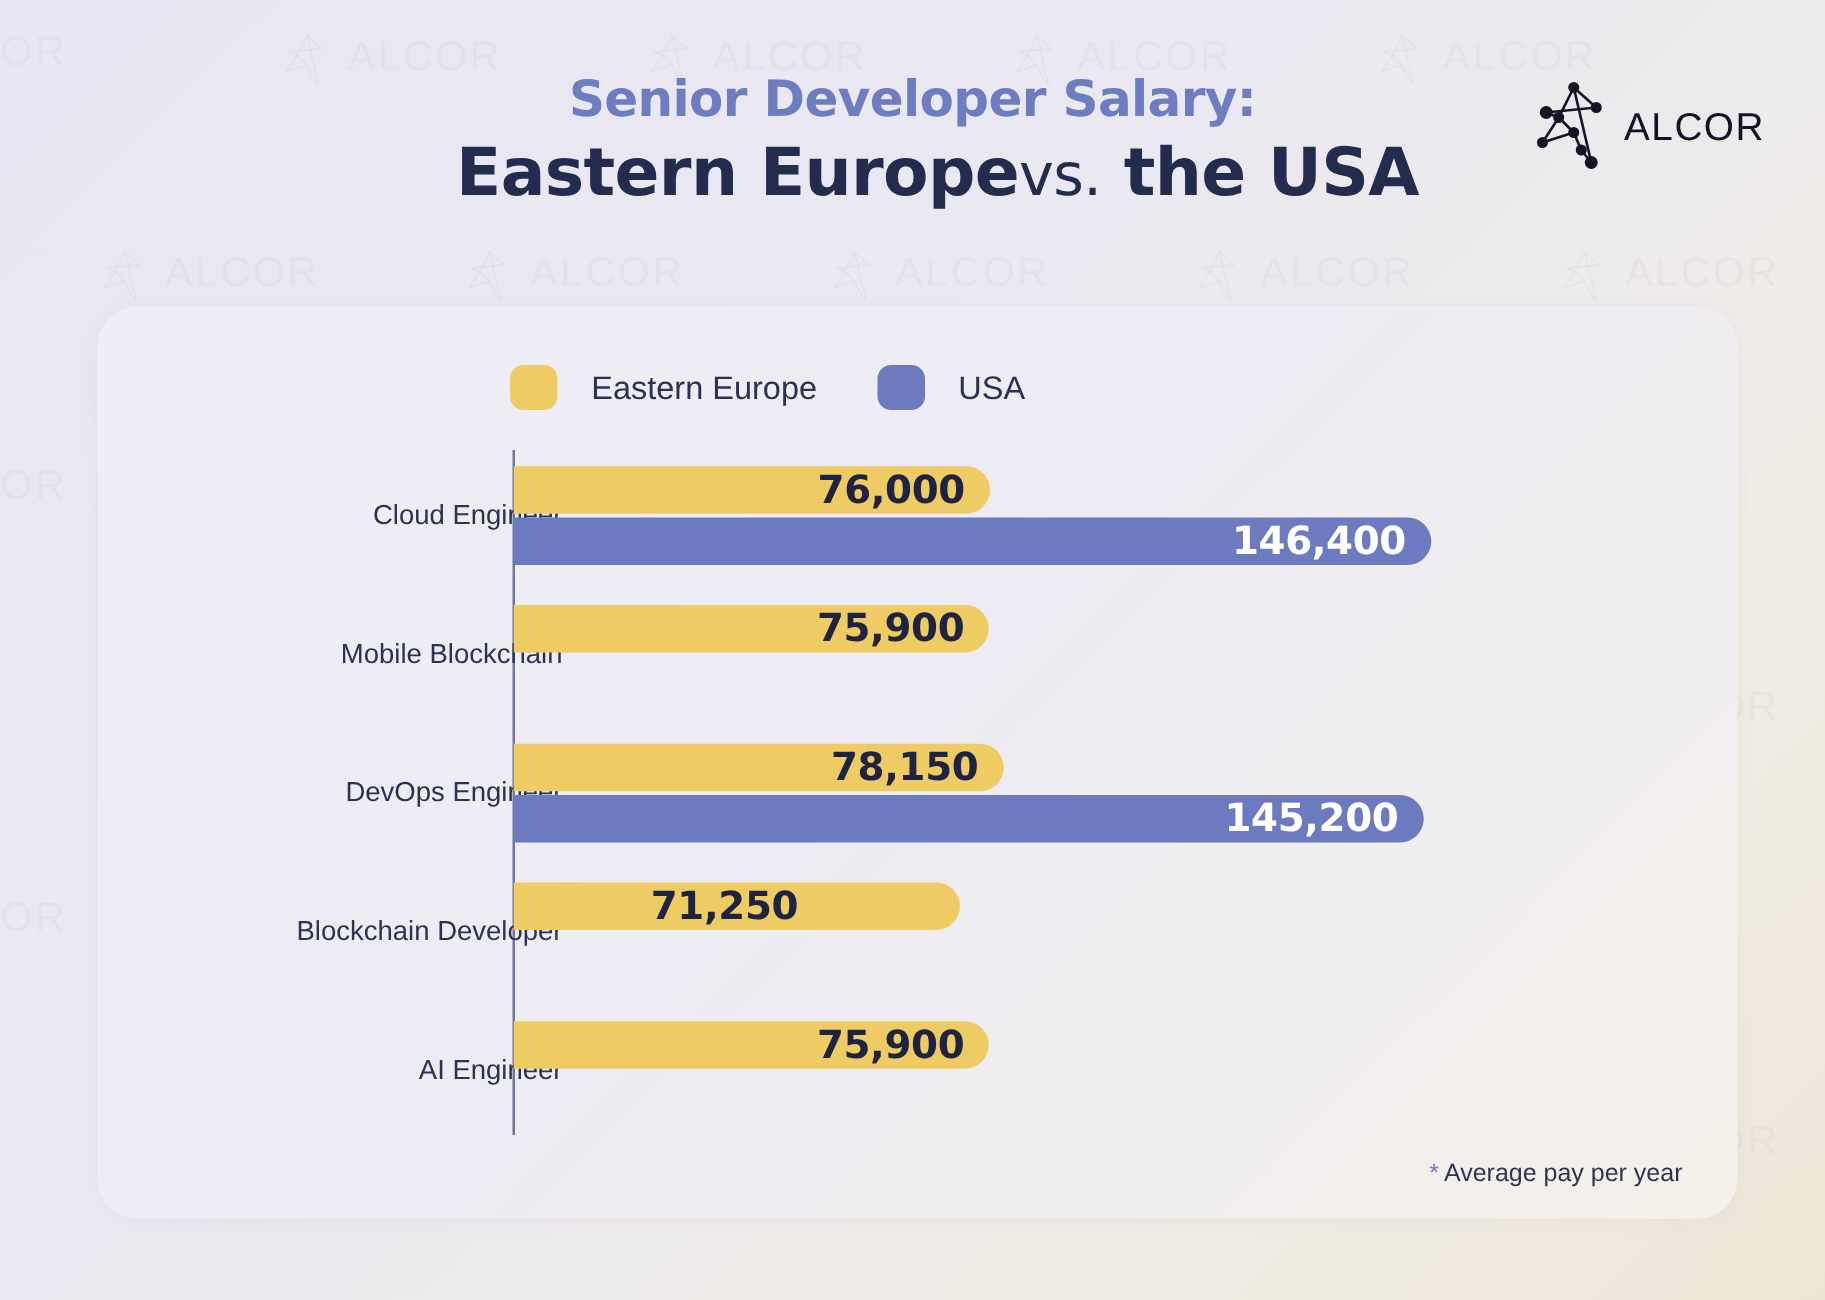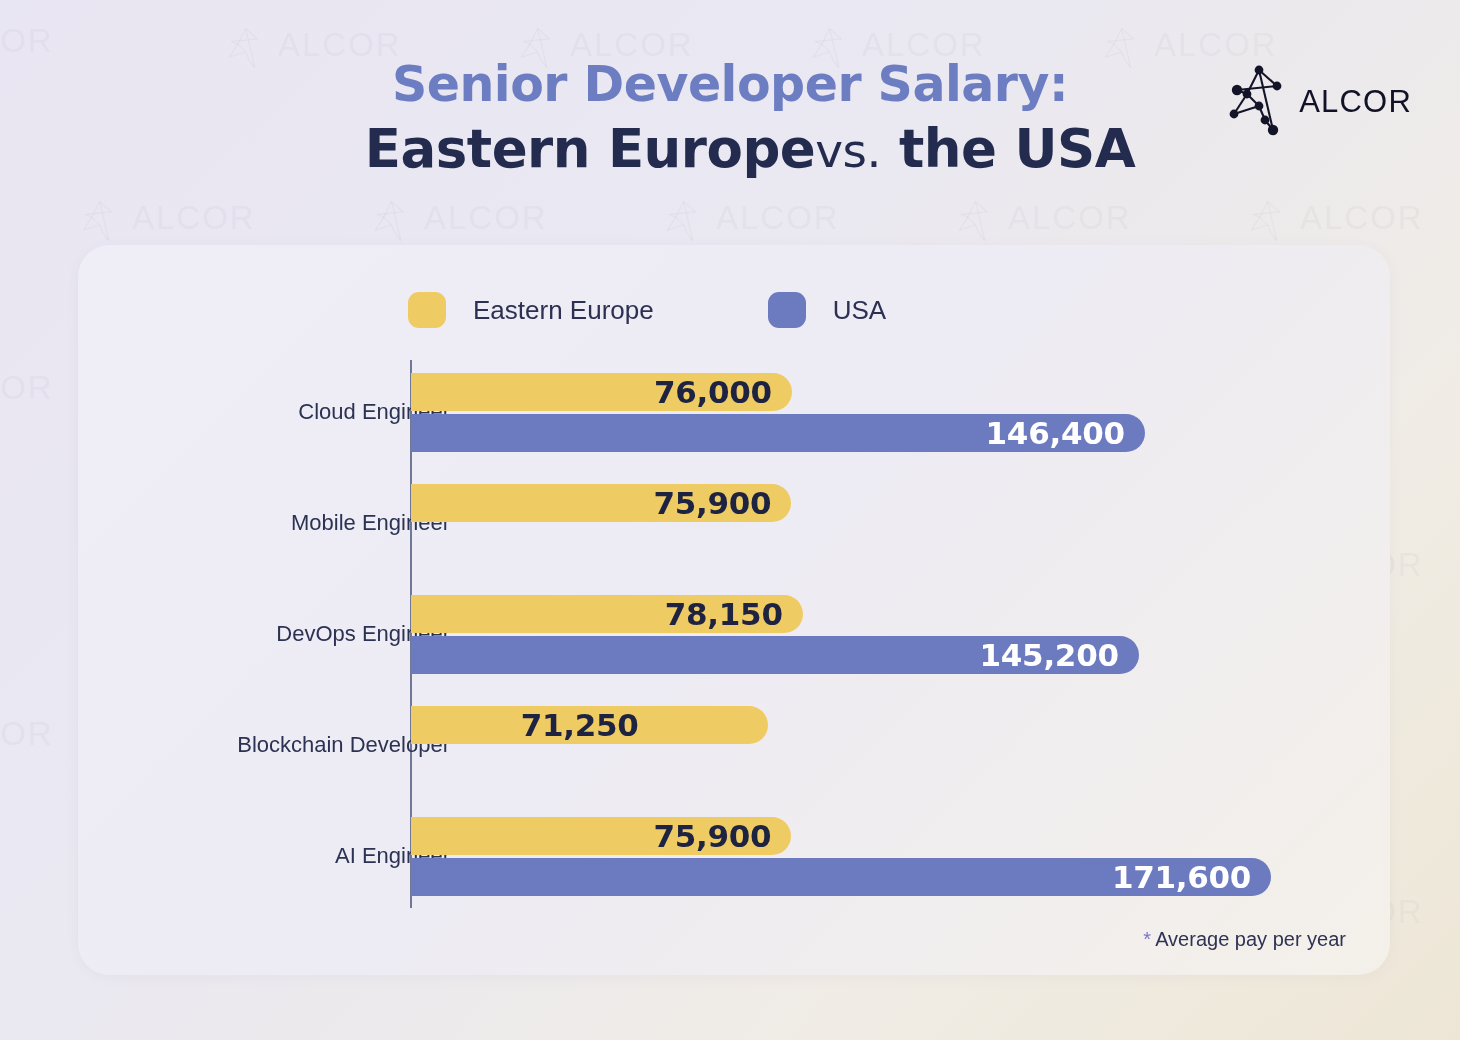--- a/index.html
+++ b/index.html
@@ -56,21 +56,21 @@
     z-index: 2;
   }
   #title-block {
     position: absolute;
     left: 0; top: 58px;
     width: 1460px;
     text-align: center;
   }
   .title-line1 {
     font-family: "DejaVu Sans", sans-serif;
-    font-size: 49px;
+    font-size: 40px;
     font-weight: bold;
     color: #6C7DC2;
     letter-spacing: -0.5px;
     line-height: 1.12;
   }
   .title-line2 {
     font-family: "DejaVu Sans", sans-serif;
     font-size: 53px;
     font-weight: bold;
     color: #232C4E;
@@ -121,21 +121,21 @@
     left: 330px;
     top: 47px;
     display: flex;
     align-items: center;
     gap: 0;
   }
   .legend-item {
     display: flex;
     align-items: center;
   }
-  .legend-item + .legend-item { margin-left: 114px; }
+  .legend-item + .legend-item { margin-left: 48px; }
   .legend-swatch {
     width: 38px;
     height: 36px;
     border-radius: 11px;
     flex: none;
   }
   .legend-label {
     margin-left: 27px;
     font-family: "Liberation Sans", sans-serif;
     font-size: 26px;
@@ -742,21 +742,21 @@
         <div class="group" style="top: 13px;">
           <div class="cat-label">Cloud Engineer</div>
           <div class="bar bar-ee" style="width: 380.886px; background: rgb(239, 203, 99);">
             <span class="bar-value">76,000</span>
           </div>
           <div class="bar bar-usa" style="width: 733.706px; background: rgb(108, 122, 192);">
             <span class="bar-value">146,400</span>
           </div>
         </div>
         <div class="group" style="top: 124px;">
-          <div class="cat-label">Mobile Engineer</div>
+          <div class="cat-label">Mobile Blockchain</div>
           <div class="bar bar-ee" style="width: 380.385px; background: rgb(239, 203, 99);">
             <span class="bar-value">75,900</span>
           </div>
         </div>
         <div class="group" style="top: 235px;">
           <div class="cat-label">DevOps Engineer</div>
           <div class="bar bar-ee" style="width: 391.661px; background: rgb(239, 203, 99);">
             <span class="bar-value">78,150</span>
           </div>
           <div class="bar bar-usa" style="width: 727.692px; background: rgb(108, 122, 192);">
@@ -767,23 +767,20 @@
           <div class="cat-label">Blockchain Developer</div>
           <div class="bar bar-ee" style="width: 357.08px; background: rgb(239, 203, 99); justify-content: center;">
             <span class="bar-value">71,250</span>
           </div>
         </div>
         <div class="group" style="top: 457px;">
           <div class="cat-label">AI Engineer</div>
           <div class="bar bar-ee" style="width: 380.385px; background: rgb(239, 203, 99);">
             <span class="bar-value">75,900</span>
           </div>
-          <div class="bar bar-usa" style="width: 860px; background: rgb(108, 122, 192);">
-            <span class="bar-value">171,600</span>
-          </div>
         </div>
       </div>
   </div>
 
   <div id="footnote">
     <span id="footnote-star">*</span><span>Average pay per year</span>
   </div>
 
 </div>
 

